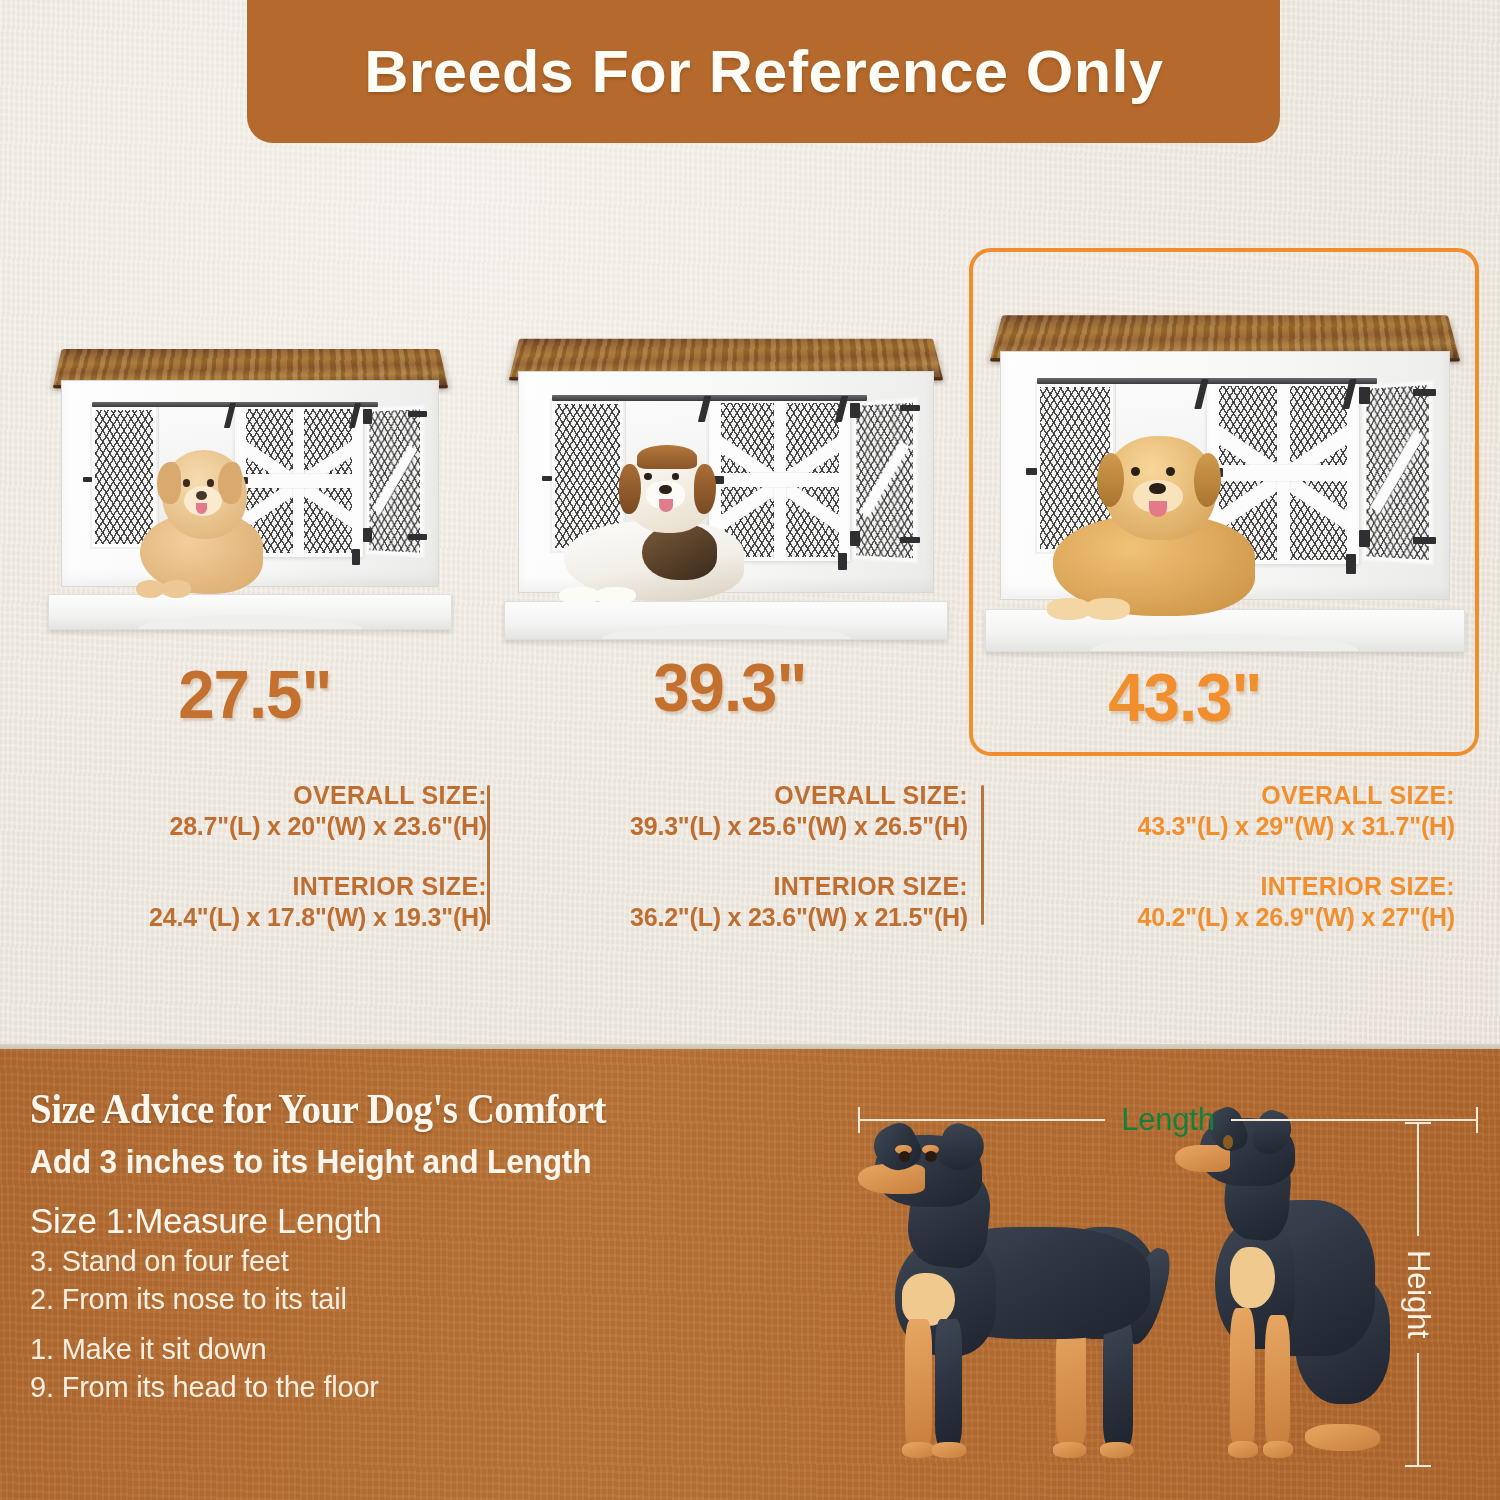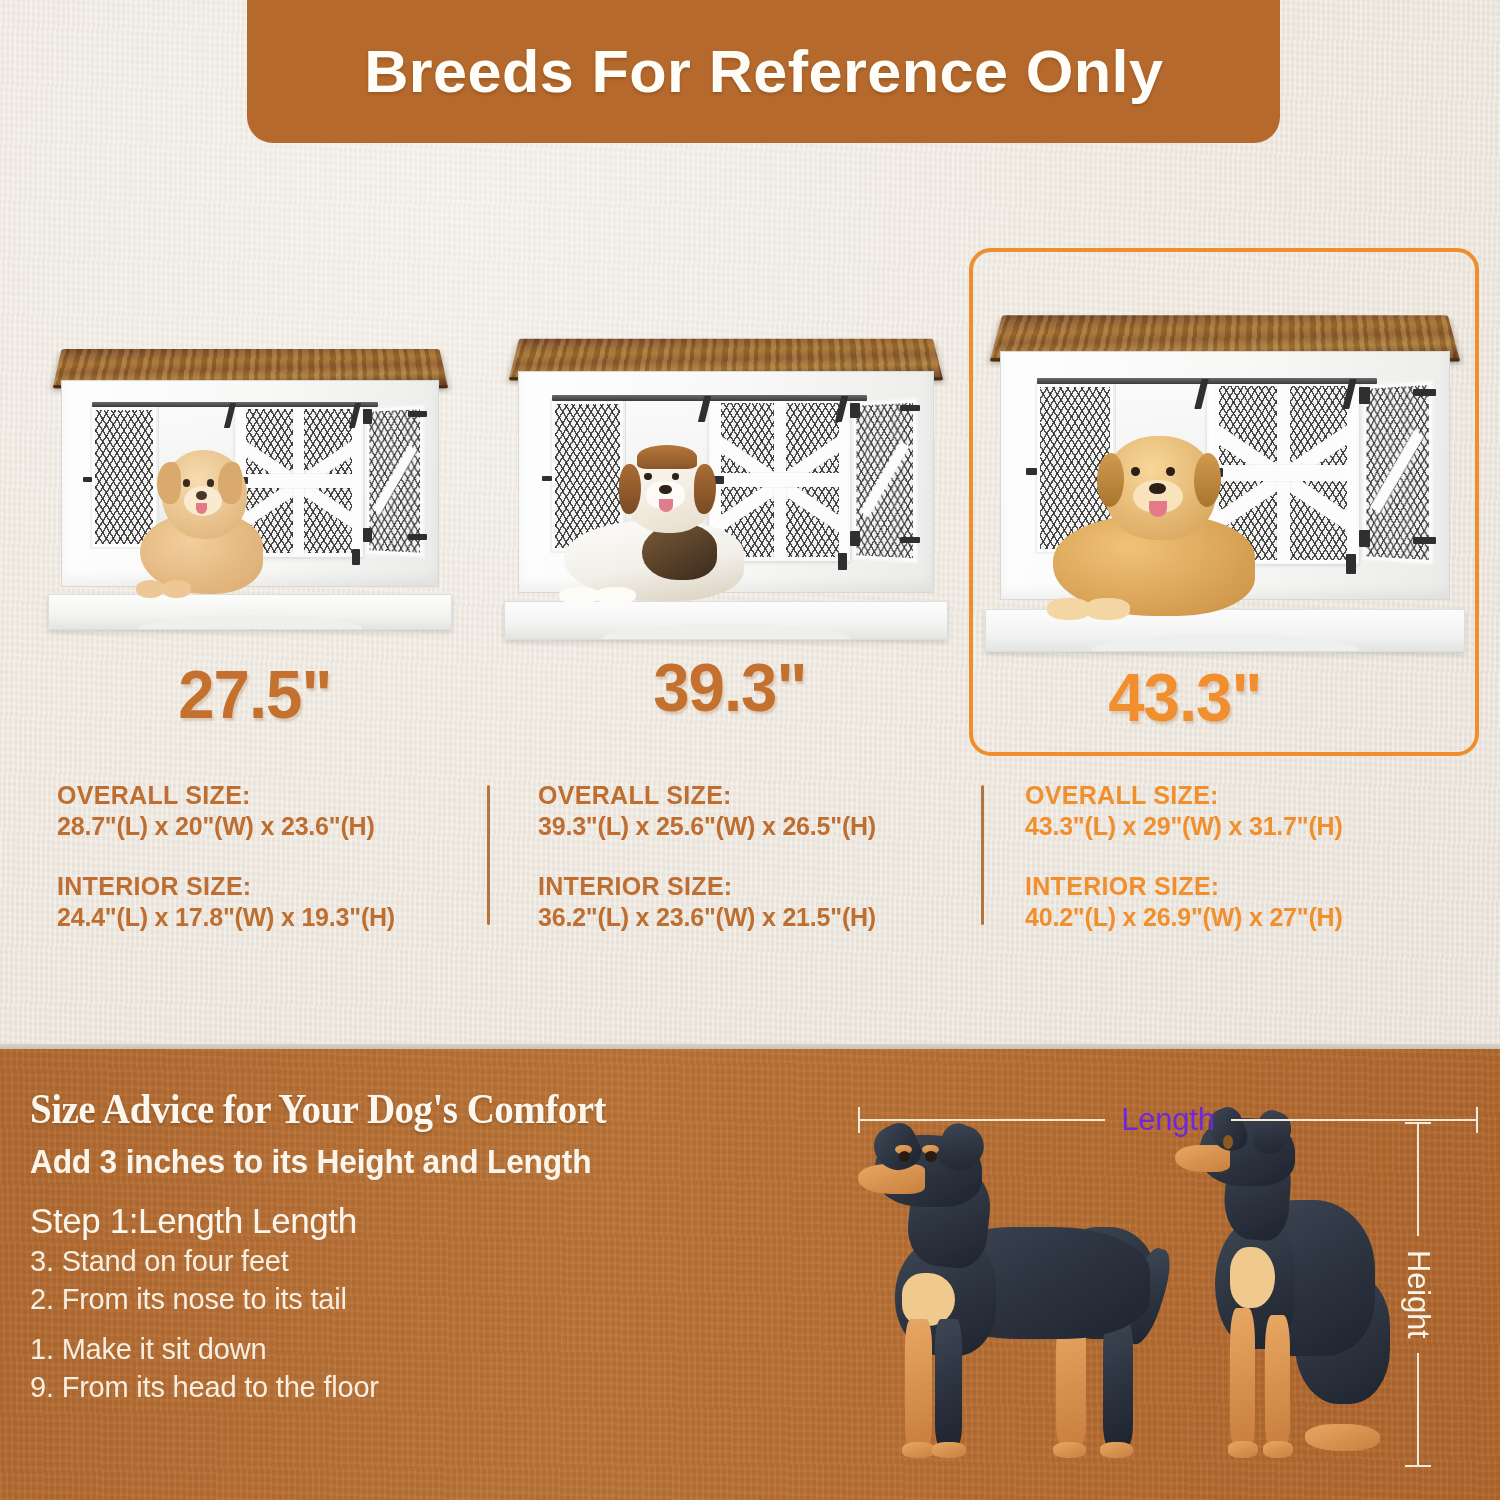--- a/index.html
+++ b/index.html
@@ -285,21 +285,21 @@
     position:absolute; z-index:4;
     font-size:68px; font-weight:bold; letter-spacing:-1px;
     text-shadow:2px 3px 2px rgba(150,90,40,.22);
     transform:scaleX(.96);
   }
   #size-0{ left:175px; top:655px; color:#C4702F; }
   #size-1{ left:650px; top:648px; color:#C4702F; }
   #size-2{ left:1105px;top:658px; color:#F18F2E; }
 
   
-  .spec-col{ position:absolute; z-index:4; width:430px; }
+  .spec-col{ position:absolute; z-index:4; width:430px;text-align:right; }
   #spec-0{ left:57px;   top:780px; color:#BE6E31; }
   #spec-1{ left:538px;  top:780px; color:#BE6E31; }
   #spec-2{ left:1025px; top:780px; color:#F18F2E; }
   .spec-head{ font-size:25px; font-weight:bold; letter-spacing:.3px;
     line-height:1.22; }
   .spec-val{ font-size:25px; font-weight:bold; letter-spacing:-.2px;
     line-height:1.22; white-space:nowrap; }
   .spec-gap{ height:30px; }
 
   .spec-divider{
@@ -347,21 +347,21 @@
   .step-title{ font-size:35px; font-weight:normal; letter-spacing:-.4px;
     line-height:1.2; white-space:nowrap; }
   .step-line{ font-size:29px; font-weight:normal; letter-spacing:-.2px;
     line-height:1.32; white-space:nowrap; color:#F7EFE2; }
 
   
   #length-ruler{ position:absolute; left:858px; top:1100px; width:620px;
     height:40px; z-index:3; display:flex; align-items:center; }
   .rule-line{ flex:1; height:2px; background:#F5EADA; }
   .rule-cap{ width:2px; height:26px; background:#F5EADA; }
-  #length-label{ color:#6d28d9; font-size:31px; letter-spacing:-.2px;
+  #length-label{ color:#15803d; font-size:31px; letter-spacing:-.2px;
     padding:0 16px; white-space:nowrap; }
 
   #height-ruler{ position:absolute; left:1398px; top:1122px; width:40px;
     height:345px; z-index:3; display:flex; flex-direction:column;
     align-items:center; }
   .rule-line-v{ flex:1; width:2px; background:#F5EADA; }
   .rule-cap-h{ height:2px; width:26px; background:#F5EADA; }
   #height-label{ color:#FAF3E8; font-size:31px; letter-spacing:-.2px;
     padding:14px 0; white-space:nowrap;
     writing-mode:vertical-rl; text-orientation:mixed; }
@@ -650,21 +650,21 @@
 <div class="spec-divider" id="divider-0"></div>
 <div class="spec-divider" id="divider-1"></div>
 
 <div id="bottom-top-edge"></div>
 <div id="bottom"></div>
 
 <div id="advice-title">Size Advice for Your Dog's Comfort</div>
 <div id="advice-sub">Add 3 inches to its Height and Length</div>
 
 <div class="step-block" id="step-1">
-  <div class="step-title">Step 1:Length Length</div>
+  <div class="step-title">Size 1:Measure Length</div>
   <div class="step-line">3. Stand on four feet</div>
   <div class="step-line">2. From its nose to its tail</div>
 </div>
 
 <div class="step-block" id="step-2">
   <div class="step-line">1. Make it sit down</div>
   <div class="step-line">9. From its head to the floor</div>
 </div>
 
 <div id="length-ruler">

